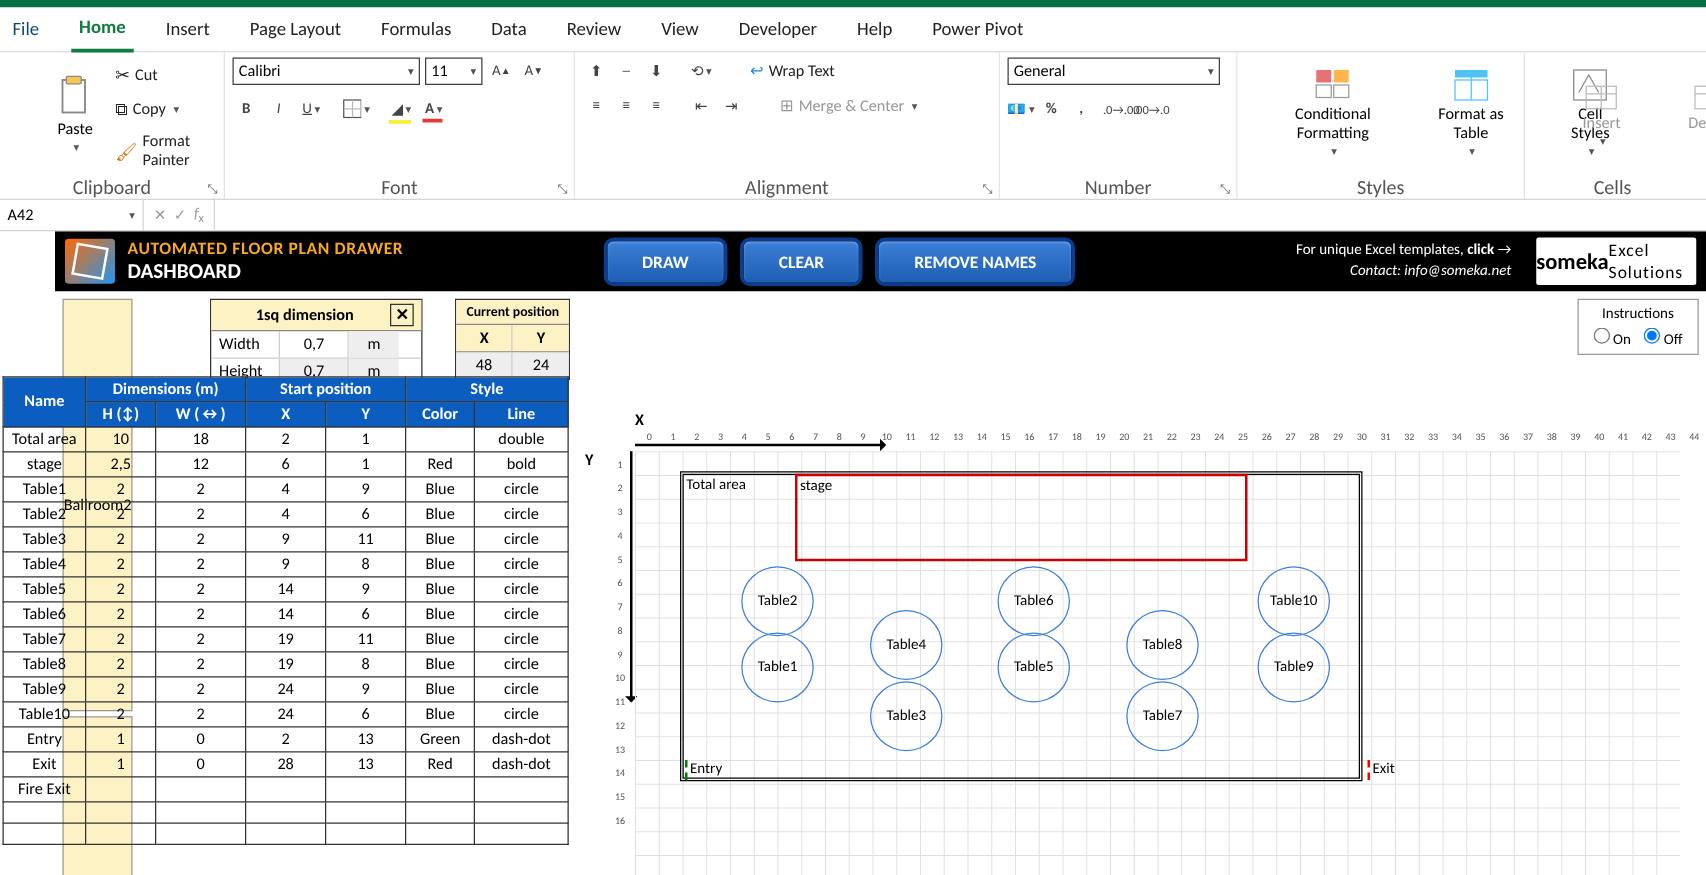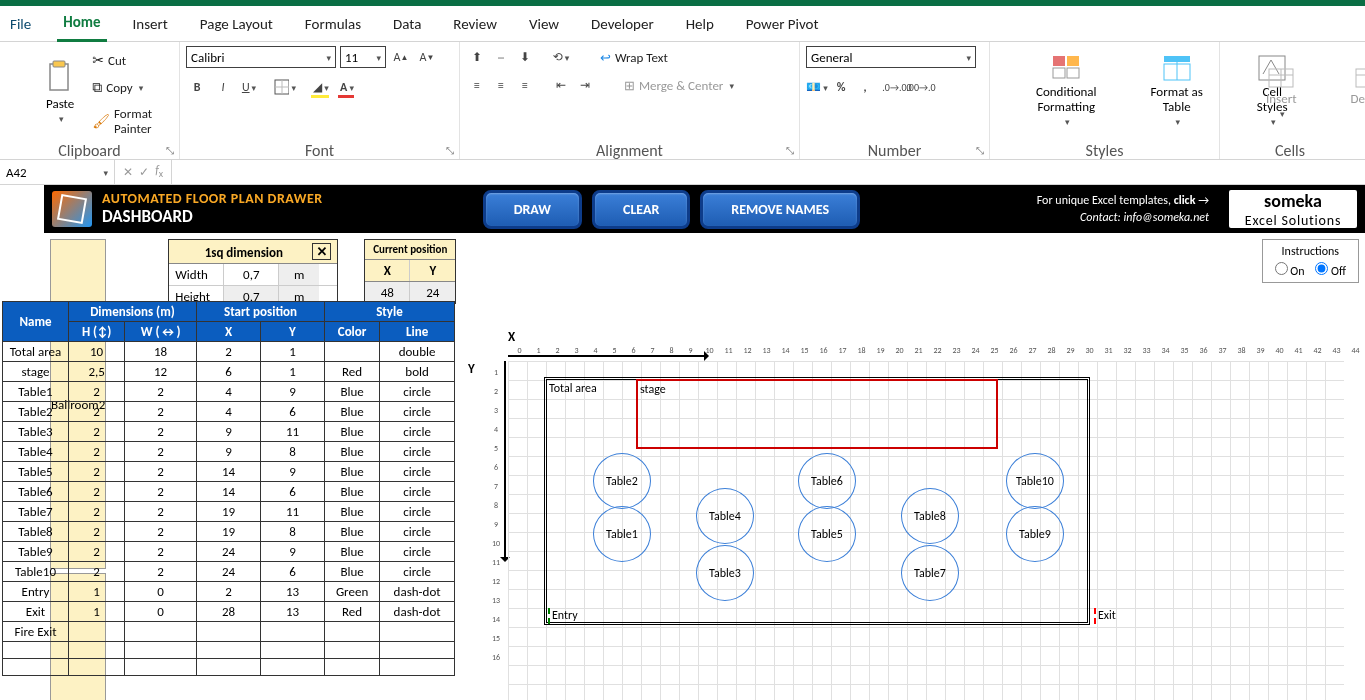--- a/index.html
+++ b/index.html
@@ -43,21 +43,21 @@
 
 .app-header { display: flex; align-items: center; height: 48px; background: #000; color: #fff; padding: 0 8px; gap: 10px; }
 .app-logo { width: 40px; height: 36px; background: linear-gradient(135deg, #ff6a00, #2196f3); border-radius: 3px; display: flex; align-items: center; justify-content: center; font-weight: bold; position: relative; }
 .app-logo::before { content: ""; position: absolute; width: 22px; height: 22px; border: 2px solid #fff; transform: rotate(10deg); }
 .app-title-block { display: flex; flex-direction: column; line-height: 1.15; }
 .app-title1 { color: #f9a825; font-weight: 700; font-size: 14px; letter-spacing: 0.5px; }
 .app-title2 { color: #fff; font-weight: 700; font-size: 17px; }
 .app-spacer { flex: 0 0 140px; }
 .action-btn { background: linear-gradient(#3b7fd8, #1e5db3); border: 3px solid #0d3c8a; border-radius: 8px; color: #fff; font-weight: 700; font-size: 14px; padding: 8px 28px; cursor: pointer; box-shadow: inset 0 1px 2px rgba(255,255,255,.3); }
 .info-right { margin-left: auto; text-align: right; font-size: 12px; line-height: 1.4; }
-.someka { width: 128px; height: 38px; background: #fff; color: #000; display: flex; flex-direction: column; align-items: center; justify-content: center; margin-left: 10px; border-radius: 2px; font-weight: 700; }
+.someka { width: 128px; height: 38px; background: #fff; color: #000; display: flex; align-items: center; justify-content: center; margin-left: 10px; border-radius: 2px; font-weight: 700; }
 .someka-sub { font-size: 14px; font-weight: 400; letter-spacing: 0.8px; }
 
 
 .controls-row { display: flex; align-items: flex-start; padding: 6px 6px 4px 6px; gap: 6px; }
 .preset-btn { background: linear-gradient(#4a8de0, #1e5db3); border: 2px solid #0d3c8a; border-radius: 5px; color: #fff; font-weight: 600; font-size: 13px; padding: 4px 12px; cursor: pointer; width: 115px; }
 .preset-input { flex: 0 0 330px; background: #fdf2c4; border: 1px solid #999; height: 24px; display: flex; align-items: center; justify-content: center; font-size: 13px; }
 
 .panel { border: 1px solid #333; font-size: 13px; }
 .panel-hd { background: #fdf2c4; border-bottom: 1px solid #888; text-align: center; font-weight: 700; padding: 3px 6px; }
 .panel-row { display: flex; }
@@ -347,21 +347,21 @@
   </div>
 
   <div class="controls-row">
     <div style="display:flex;flex-direction:column;gap:4px">
       <div class="preset-input">Ballroom2</div>
       <div class="preset-input">Ballroom2</div>
     </div>
     <div style="width:50px"></div>
 
     <div class="panel" style="width:170px">
-      <div class="panel-hd" style="display:flex;justify-content:space-between;align-items:flex-end">
+      <div class="panel-hd" style="display:flex;justify-content:space-between;align-items:center">
         <span style="flex:1;text-align:center">1sq dimension</span>
         <span style="border:1px solid #333;padding:0 3px;cursor:pointer">✕</span>
       </div>
       <div class="panel-row">
           <div class="panel-cell" style="width:55px;text-align:left">Width</div>
           <div class="panel-cell" style="width:55px">0,7</div>
           <div class="panel-cell" style="width:40px;background:#eee">m</div>
         </div>
       <div class="panel-row" style="border-top:1px solid #ccc">
           <div class="panel-cell" style="width:55px;text-align:left">Height</div>

